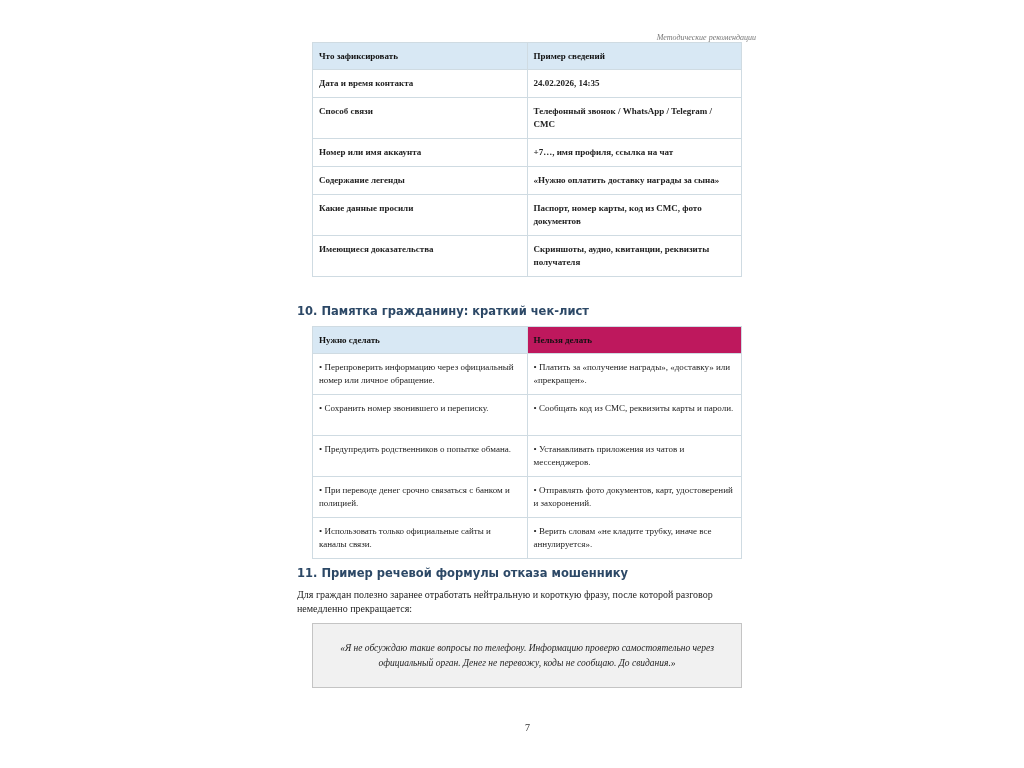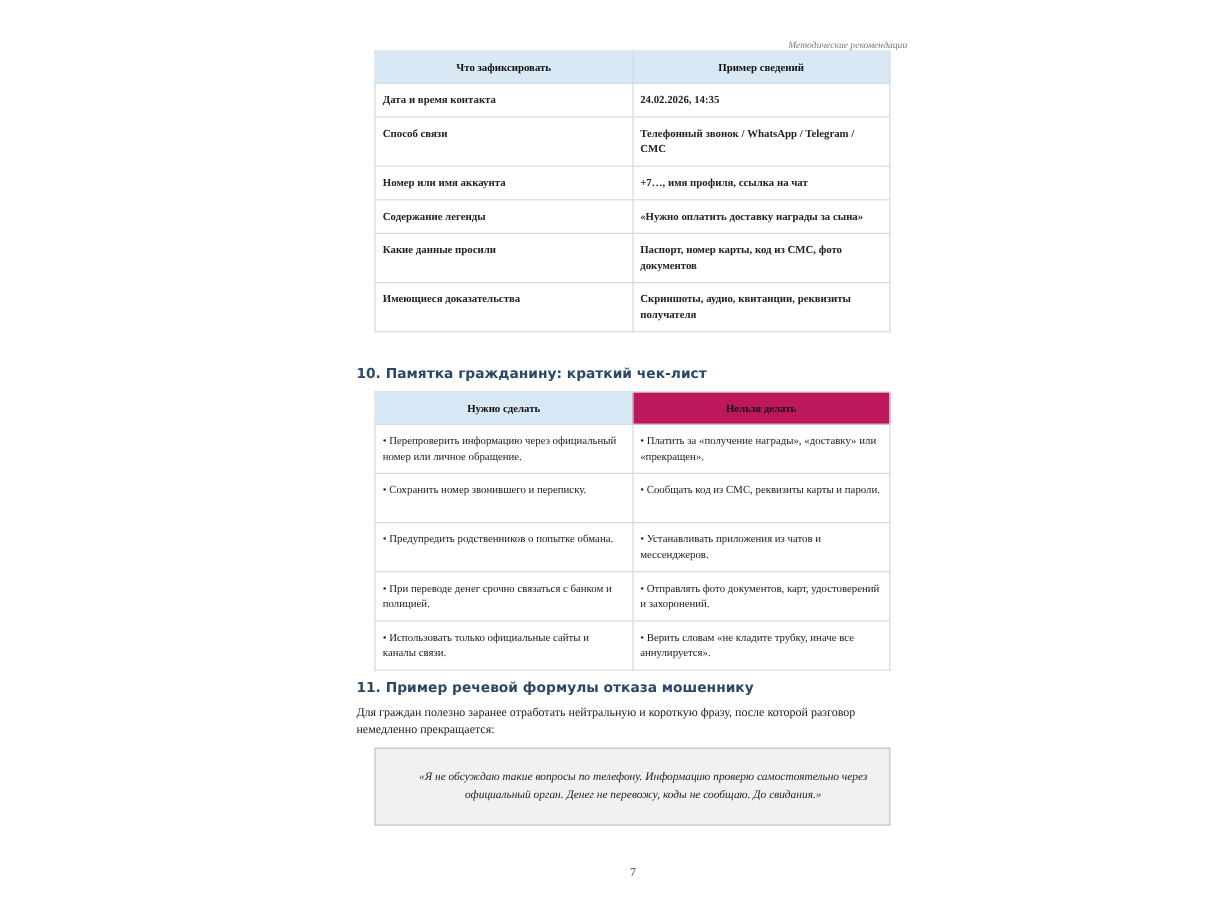--- a/index.html
+++ b/index.html
@@ -1,34 +1,34 @@
 <!DOCTYPE html>
 <html><head>
   <meta charset="utf-8">
   <style>
     html, body { margin: 0; padding: 0; background: #ffffff; }
     body { width: 1024px; height: 768px; position: relative; overflow: hidden; font-family: "Liberation Serif", serif; color: #222; }
     .page { position: absolute; left: 0; top: 0; width: 1024px; height: 614px; }
     .running-header { position: absolute; top: 33px; right: 268px; font-style: italic; font-size: 8px; color: #777; }
     table.doc { position: absolute; left: 312px; width: 430px; border-collapse: collapse; font-size: 9px; table-layout: fixed; }
     table.doc th, table.doc td { border: 1px solid #cfdbe2; vertical-align: top; }
-    table.doc th { font-weight: bold; text-align: center; font-size: 9px; padding: 8px 6px; color: #111; }
+    table.doc th { font-weight: bold; text-align: left; font-size: 9px; padding: 8px 6px; color: #111; }
     table.doc td { padding: 7px 6px; line-height: 13px; color: #222; }
     .th-blue { background: #d8e8f4; }
     .th-pink { background: #be185d; }
     #t1 { top: 42px; }
     #t1 td { height: 12px; font-weight: bold; }
     #t1 tr.tall td { height: 26px; }
     #t2 { top: 326px; }
     #t2 td { height: 26px; }
     .h2 { position: absolute; left: 297px; font-family: "DejaVu Sans", sans-serif; font-weight: bold; font-size: 11.5px; color: #2c4866; }
     #h10 { top: 304px; }
     #h11 { top: 566px; }
     .para { position: absolute; left: 297px; top: 588px; width: 462px; font-size: 10px; line-height: 14px; color: #222; }
-    .quote-box { position: absolute; left: 312px; top: 623px; width: 428px; height: 63px; background: #f1f1f1; border: 1px solid #c4c4c4; display: flex; align-items: center; justify-content: flex-end; }
+    .quote-box { position: absolute; left: 312px; top: 623px; width: 428px; height: 63px; background: #f1f1f1; border: 1px solid #c4c4c4; display: flex; align-items: center; justify-content: center; }
     .quote-text { font-style: italic; font-size: 9.5px; line-height: 15px; text-align: center; color: #222; width: 410px; }
     .page-number { position: absolute; top: 722px; left: 0; width: 1055px; text-align: center; font-size: 10px; color: #333; }
   </style>
 </head>
 <body>
 
 <div class="page">
   <div class="running-header">Методические рекомендации</div>
 
   <table class="doc" id="t1">

